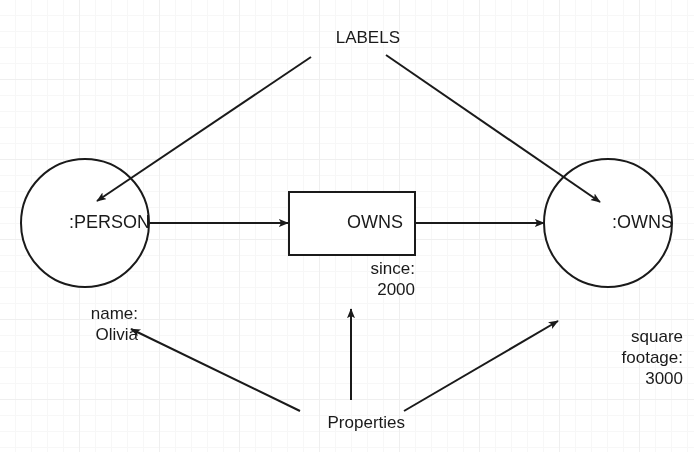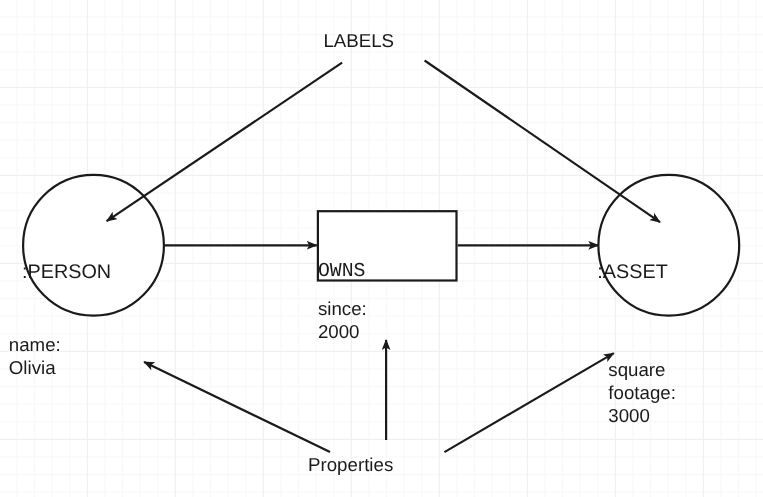--- a/index.html
+++ b/index.html
@@ -28,27 +28,26 @@
     top: 0;
     width: 694px;
     height: 452px;
   }
   .lbl {
     position: absolute;
     color: #1a1a1a;
     font-family: "Liberation Sans", sans-serif;
     font-size: 17px;
     line-height: 21px;
-    text-align: left;
+    text-align: right;
     white-space: pre-line;
     user-select: none;
   }
   .node-label {
     font-size: 18px;
-    margin-top: 25px;
   }
   .ann-label {
     font-size: 17px;
   }
 </style>
 </head>
 <body>
 
 <div id="canvas">
 
@@ -80,26 +79,26 @@
     <line x1="404" y1="411" x2="558" y2="321" stroke="#1a1a1a" stroke-width="2" marker-end="url(#ah)"></line>
   </svg>
 
   <div class="lbl ann-label" style="left:294px; top:27px; width:106px;">LABELS</div>
 
   <div class="lbl node-label" style="left:20px; top:212px; width:130px;">:PERSON</div>
 
   <div class="lbl ann-label" style="left:8px; top:303px; width:130px;">name:
 Olivia</div>
 
-  <div class="lbl node-label" style="left:289px; top:212px; width:114px;font-family:Liberation Mono, monospace;">OWNS</div>
+  <div class="lbl node-label" style="left:289px; top:212px; width:114px;">OWNS</div>
 
-  <div class="lbl ann-label" style="left:289px; top:258px; width:126px;margin-top:12px;">since:
+  <div class="lbl ann-label" style="left:289px; top:258px; width:126px;">since:
 2000</div>
 
-  <div class="lbl node-label" style="left:543px; top:212px; width:130px;">:ASSET</div>
+  <div class="lbl node-label" style="left:543px; top:212px; width:130px;">:OWNS</div>
 
   <div class="lbl ann-label" style="left:553px; top:292px; width:130px;margin-top:34px;">square
 footage:
 3000</div>
 
-  <div class="lbl ann-label" style="left:280px; top:412px; width:110px;">Properties</div>
+  <div class="lbl ann-label" style="left:295px; top:412px; width:110px;">Properties</div>
 
 </div>
 
 </body></html>

